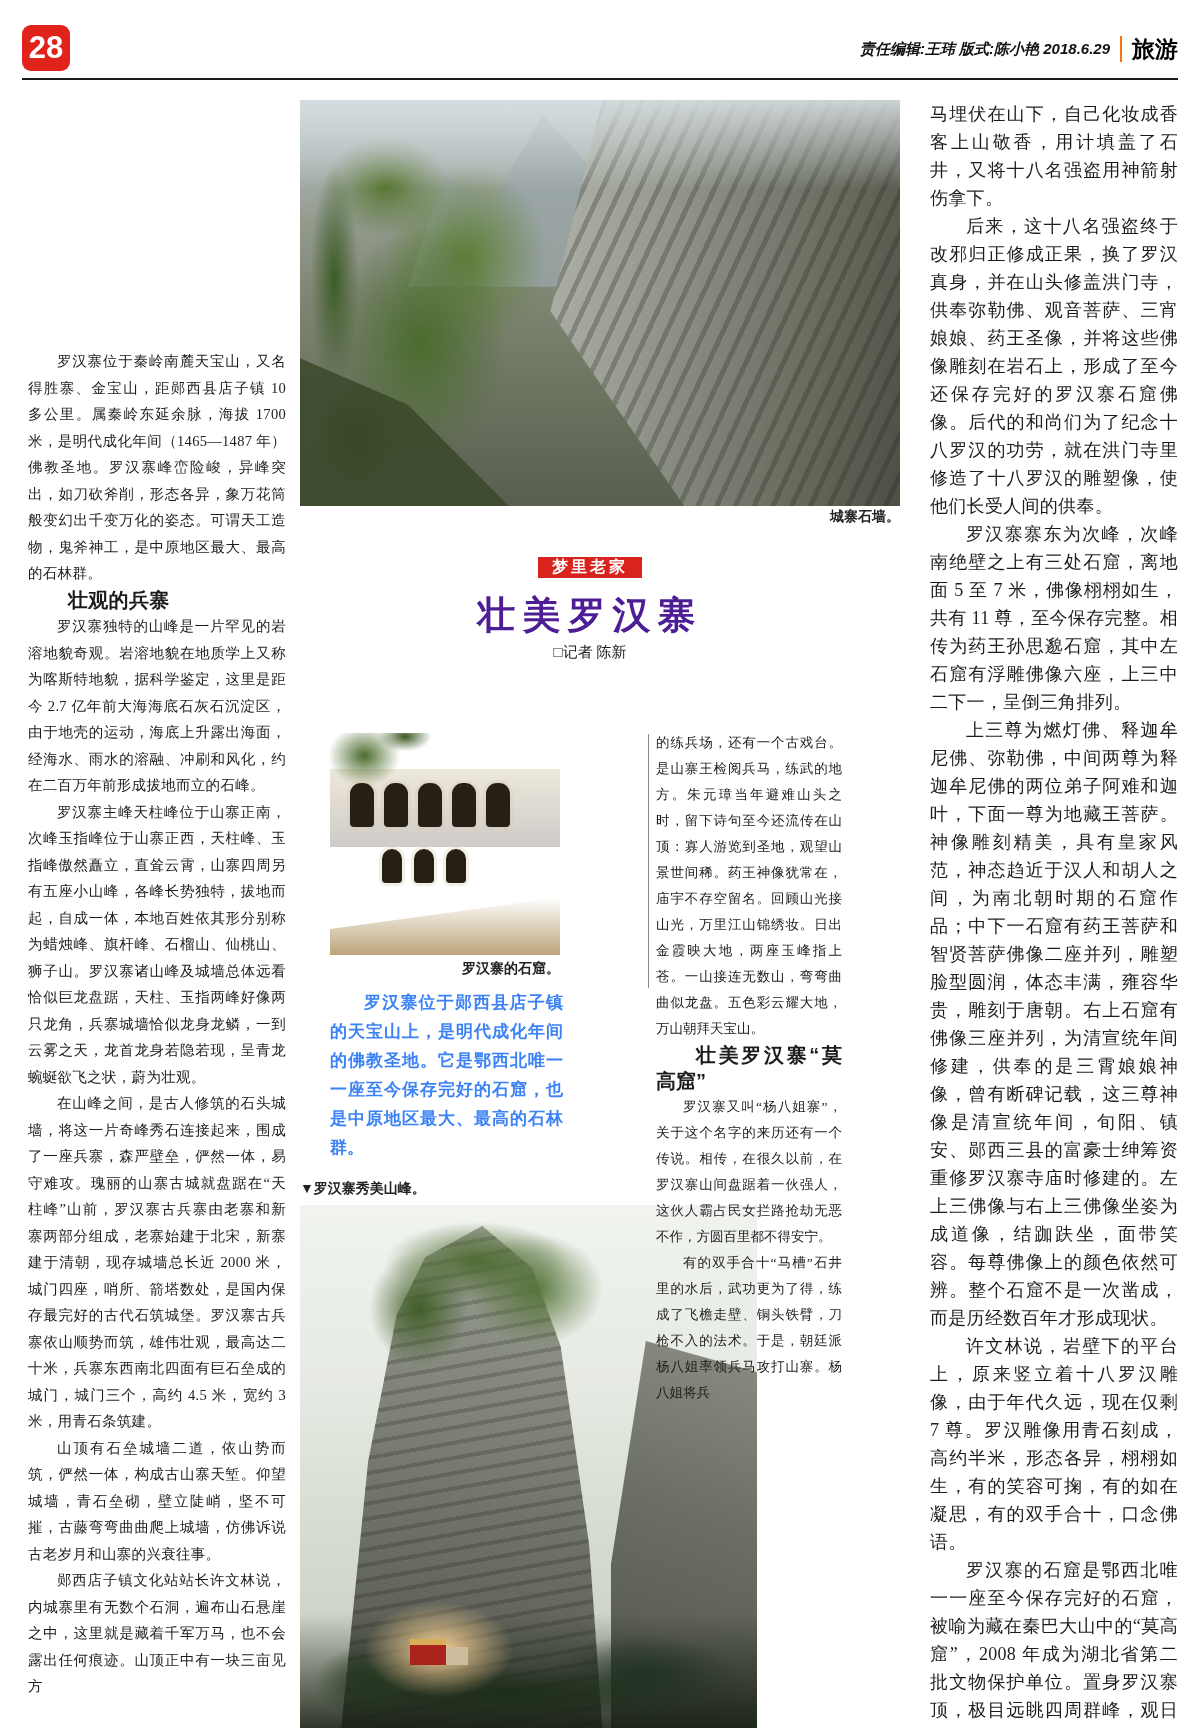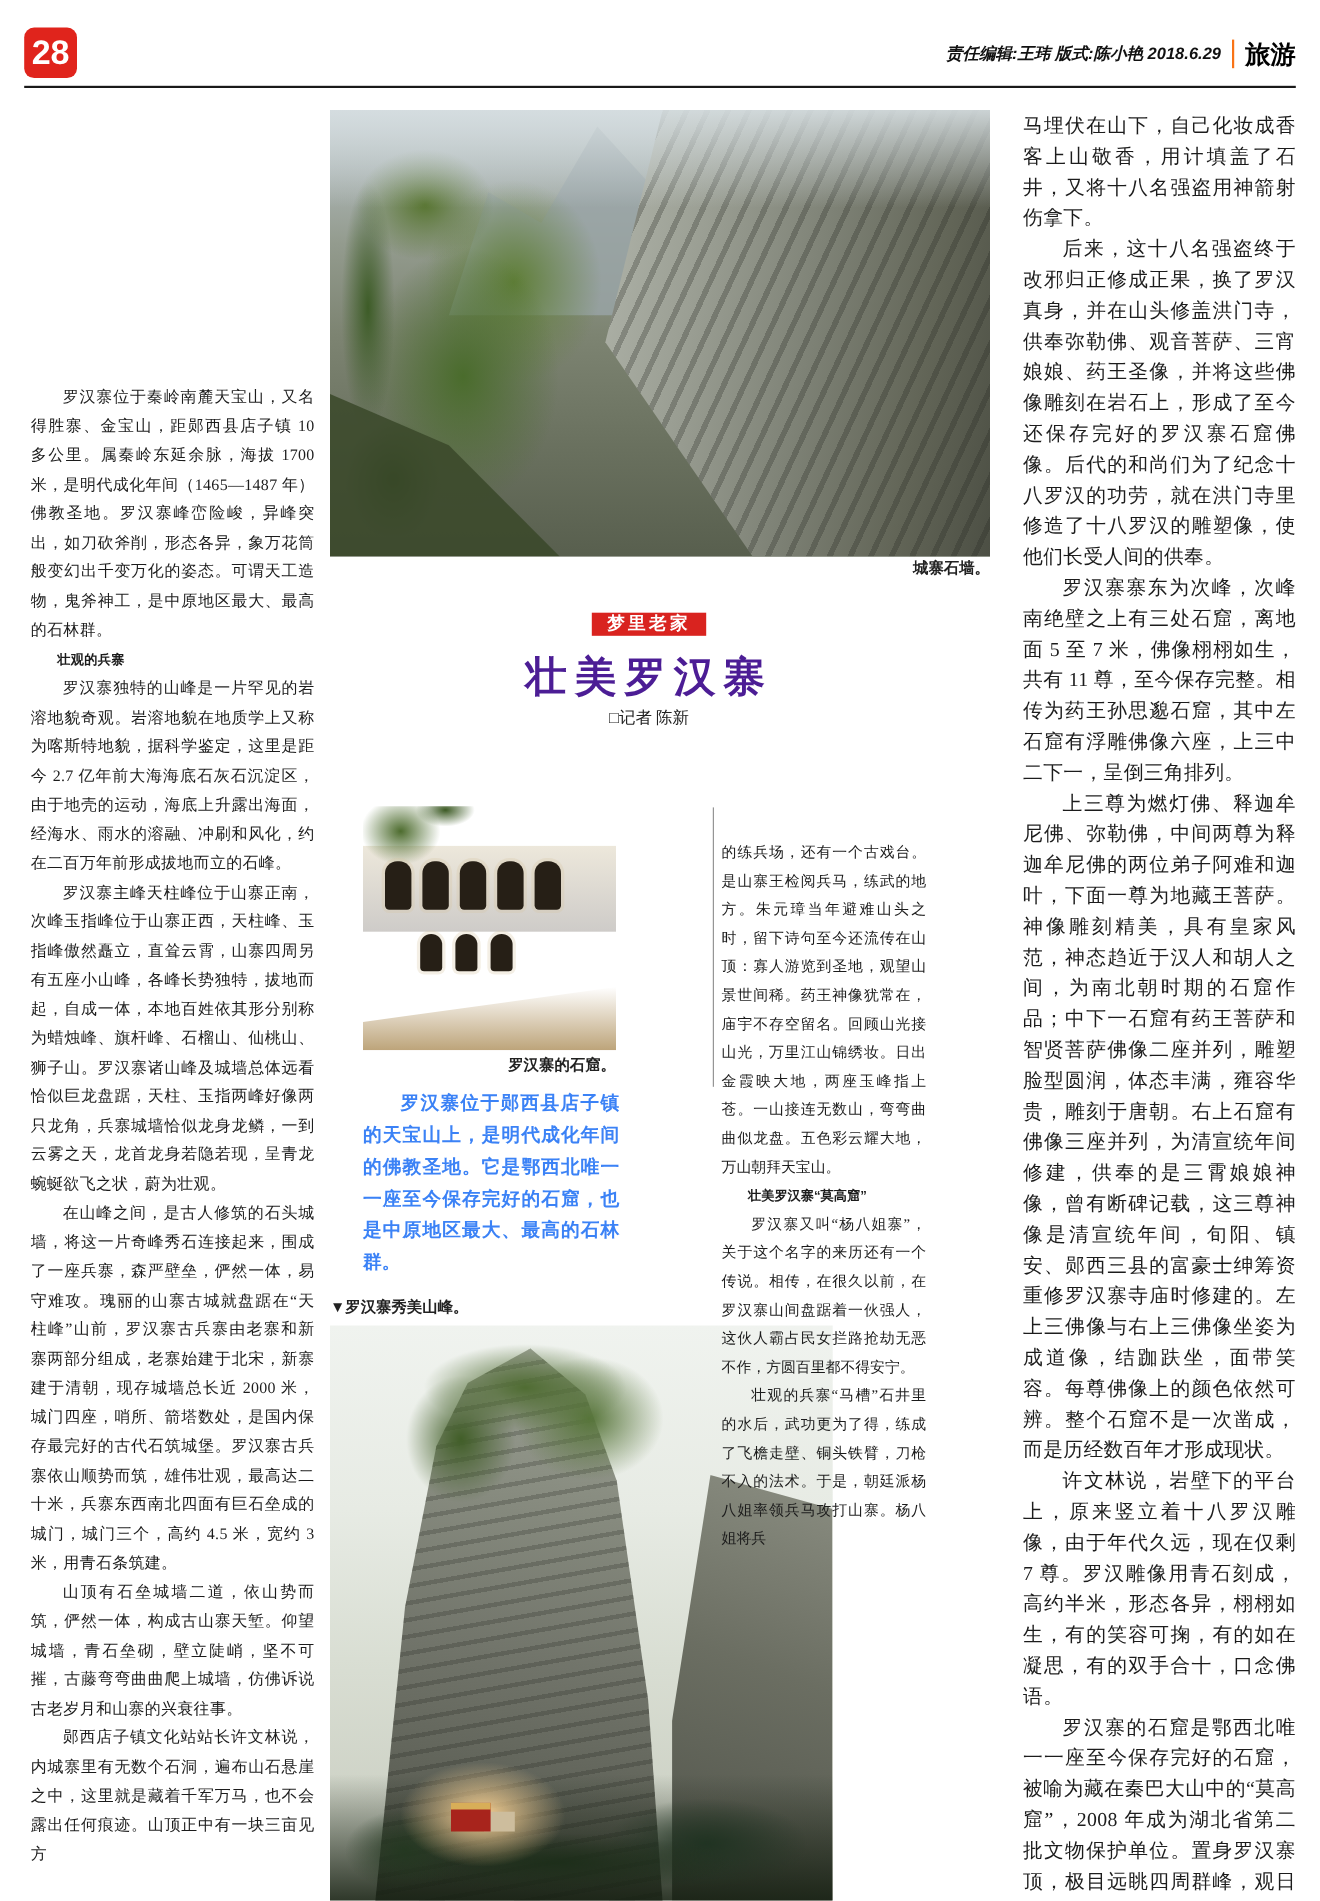--- a/index.html
+++ b/index.html
@@ -15,24 +15,24 @@
                font-weight:bold;font-size:15px;color:#111;}
   #section-name{font-family:"Liberation Sans","DejaVu Sans",sans-serif;font-weight:bold;
                 font-size:23px;color:#000;border-left:2px solid #f97316;margin-left:10px;
                 padding-left:10px;line-height:26px;}
   #header-rule{left:22px;top:78px;width:1156px;height:2px;background:#1a1a1a;}
   
   .bodytext{font-size:14.5px;line-height:26.5px;text-align:justify;letter-spacing:.3px;}
   .bodytext p{margin:0;text-indent:2em;}
   .bodytext p.noindent{text-indent:0;}
   .colhead{font-family:"Liberation Sans","DejaVu Sans",sans-serif;font-weight:bold;
-           font-size:12px;margin:12px 0 8px 0;text-indent:0;}
+           font-size:20px;margin:12px 0 8px 0;text-indent:0;}
   #left-col{left:28px;top:348px;width:258px;height:1380px;overflow:hidden;}
   #right-col{left:930px;top:100px;width:248px;height:1620px;overflow:hidden;font-size:18px;line-height:28px;}
-  #mid-col{left:656px;top:730px;width:186px;font-size:13.5px;line-height:26px;letter-spacing:0;z-index:3;margin-top:32px;}
+  #mid-col{left:656px;top:730px;width:186px;font-size:13.5px;line-height:26px;letter-spacing:0;z-index:3;}
   #mid-divider{left:648px;top:734px;width:1px;height:254px;background:#8a8a8a;}
   
   #tag-wrap{left:330px;top:557px;width:520px;text-align:center;}
   #feature-tag{display:inline-block;background:#d9231f;color:#fff;
                font-family:"Liberation Sans","DejaVu Sans",sans-serif;font-weight:bold;
                font-size:16px;letter-spacing:3px;padding:0 14px;}
   #feature-title{left:330px;top:590px;width:520px;text-align:center;font-weight:bold;
                  font-size:38px;letter-spacing:7px;color:#4c1d95;}
   #feature-byline{left:330px;top:643px;width:520px;text-align:center;font-size:15px;color:#222;}
   
@@ -163,21 +163,21 @@
   <div class="abs g-ledge"></div>
 </div>
 <div class="abs caption" id="cap-grotto">罗汉寨的石窟。</div>
 <div class="abs" id="bold-intro">罗汉寨位于郧西县店子镇的天宝山上，是明代成化年间的佛教圣地。它是鄂西北唯一一座至今保存完好的石窟，也是中原地区最大、最高的石林群。</div>
 
 <div class="abs" id="mid-divider"></div>
 <div class="abs bodytext" id="mid-col">
   <p class="t noindent">的练兵场，还有一个古戏台。是山寨王检阅兵马，练武的地方。朱元璋当年避难山头之时，留下诗句至今还流传在山顶：寡人游览到圣地，观望山景世间稀。药王神像犹常在，庙宇不存空留名。回顾山光接山光，万里江山锦绣妆。日出金霞映大地，两座玉峰指上苍。一山接连无数山，弯弯曲曲似龙盘。五色彩云耀大地，万山朝拜天宝山。</p>
   <p class="t colhead">壮美罗汉寨“莫高窟”</p>
   <p class="t">罗汉寨又叫“杨八姐寨”，关于这个名字的来历还有一个传说。相传，在很久以前，在罗汉寨山间盘踞着一伙强人，这伙人霸占民女拦路抢劫无恶不作，方圆百里都不得安宁。</p>
-  <p class="t">壮观的兵寨“马槽”石井里的水后，武功更为了得，练成了飞檐走壁、铜头铁臂，刀枪不入的法术。于是，朝廷派杨八姐率领兵马攻打山寨。杨八姐将兵</p>
+  <p class="t">有的双手合十“马槽”石井里的水后，武功更为了得，练成了飞檐走壁、铜头铁臂，刀枪不入的法术。于是，朝廷派杨八姐率领兵马攻打山寨。杨八姐将兵</p>
 </div>
 
 <div class="abs caption" id="cap-bottom">▼罗汉寨秀美山峰。</div>
 <div class="photo" id="photo-bottom">
   <div class="abs b-peak"></div>
   <div class="abs b-streaks"></div>
   <div class="abs b-green"></div>
   <div class="abs b-right"></div>
   <div class="abs b-trees"></div>
   <div class="abs b-glow"></div>

